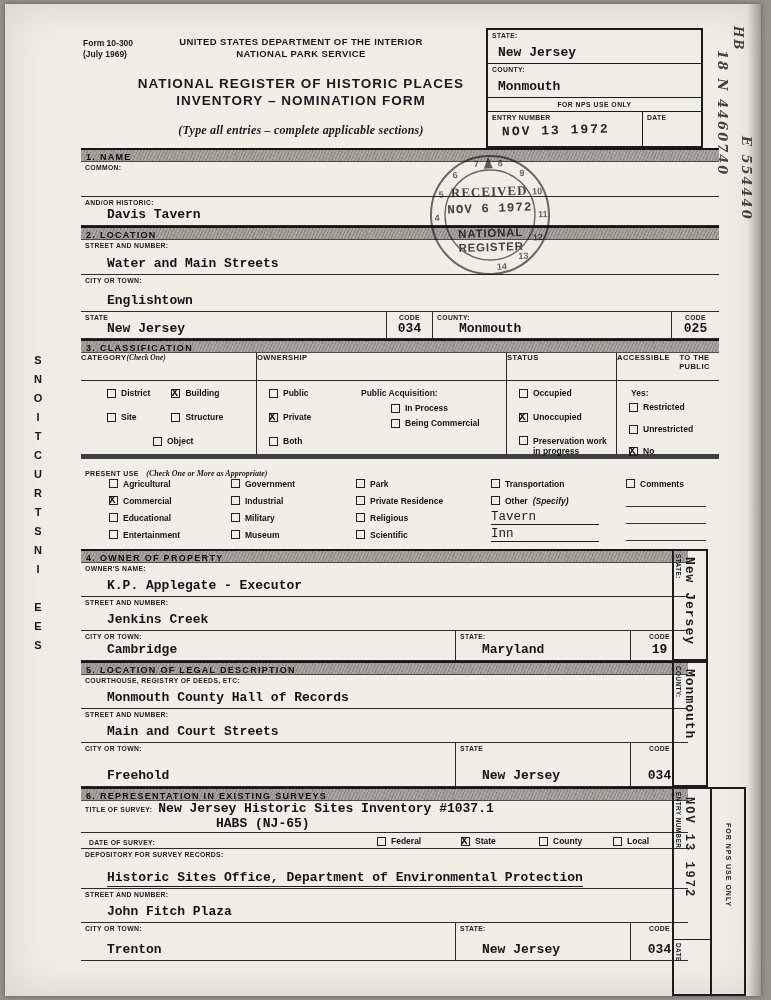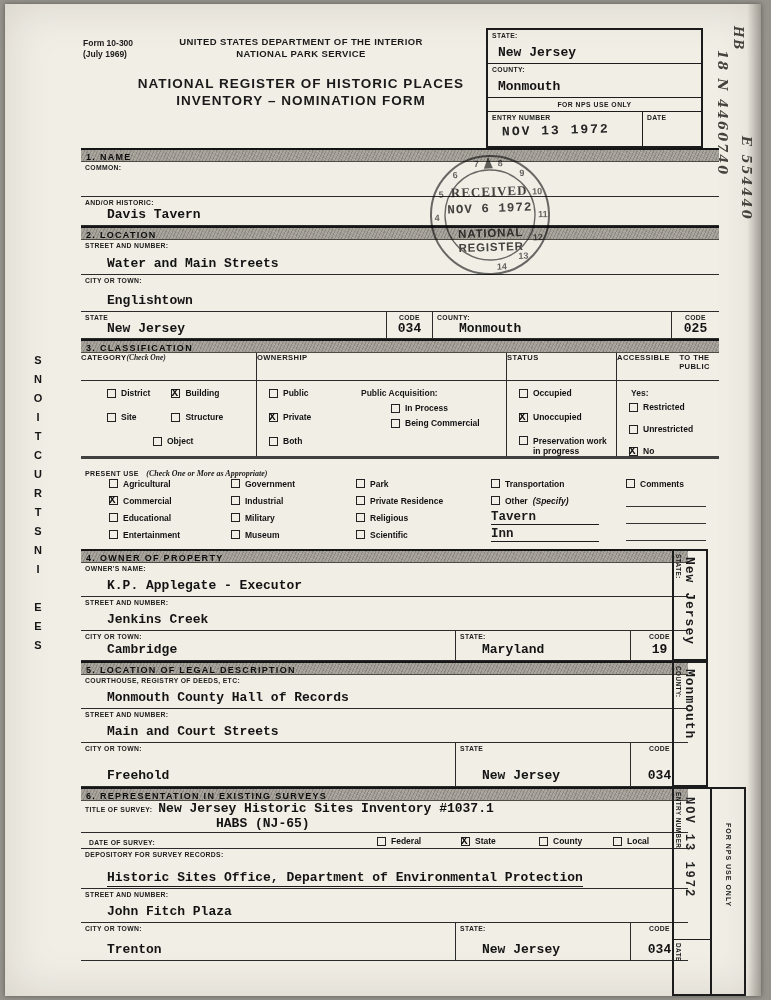--- a/index.html
+++ b/index.html
@@ -53,35 +53,35 @@
   .mark { position:absolute; left:-1px; top:-2px; font-family:"Liberation Mono",monospace; font-weight:700; font-size:11px; line-height:1; color:#101010; }
   .cl { font-size:8.5px; font-weight:600; color:#121212; white-space:nowrap; }
   .cl.em { font-style:italic; font-weight:600; }
   .cl.wrap { white-space:normal; width:80px; line-height:1.2; }
 
   
   .cls-header { display:flex; height:28px; border-bottom:1px solid #2b2b2b; text-align:center; }
   .hc { display:flex; flex-direction:row; justify-content:flex-start; font-size:7.6px; font-weight:700; letter-spacing:.4px; }
   .hc + .hc { border-left:1px solid #2b2b2b; }
   .hc .sub { font:italic 600 7.5px "Liberation Serif",serif; letter-spacing:0; }
-  .cls-body { display:flex; height:78px; border-bottom:3px solid #404040; }
+  .cls-body { display:flex; height:78px; border-bottom:5px solid #404040; }
   .cc { padding:7px 0 0 12px; }
   .cc + .cc { border-left:1px solid #2b2b2b; }
   .cc .ln { margin-bottom:6px; }
   .acq { position:absolute; left:104px; top:7px; }
   .acq-label { font-size:8.5px; font-weight:700; margin-bottom:5px; }
   .acq .ci { display:flex; margin:0 0 5px 30px; }
   .yes-label { font-size:8.5px; font-weight:700; margin:0 0 4px 2px; }
   .pu-label { height:13px; padding:3px 0 0 4px; }
   .lab-strong { font-size:7px; font-weight:700; letter-spacing:.4px; }
   .lab-em { font:italic 700 8px "Liberation Serif",serif; margin-left:3px; }
   .pu-grid { height:77px; padding-top:3px; }
   .pu-row { display:flex; height:17px; align-items:center; }
   .pu-c { display:flex; align-items:center; }
-  .pu-val { font-family:"Liberation Mono",monospace; font-weight:700; font-size:12.5px; border-bottom:1.5px solid #1b1b1b; width:108px; line-height:13px; }
+  .pu-val { font-family:"Liberation Mono",monospace; font-weight:400; font-size:12.5px; border-bottom:1.5px solid #1b1b1b; width:108px; line-height:13px; }
   .blank-line { display:inline-block; width:80px; border-bottom:1.5px solid #333; height:12px; }
 
   
   .dsr { position:relative; height:16px; }
   .dsr .lab { position:absolute; left:4px; top:4px; }
   .dsr .ci { position:absolute; top:3px; }
 
   
   .vtext { writing-mode:vertical-rl; }
   .side-strip { position:absolute; width:36px; border:2px solid #1c1c1c; display:flex; }
@@ -125,20 +125,21 @@
       </div>
       <div class="header-center">
         <div class="agency">
           <div>UNITED STATES DEPARTMENT OF THE INTERIOR</div>
           <div>NATIONAL PARK SERVICE</div>
         </div>
         <div class="main-title">
           <div>NATIONAL REGISTER OF HISTORIC PLACES</div>
           <div>INVENTORY – NOMINATION FORM</div>
         </div>
+        <div class="type-note">(Type all entries – complete applicable sections)</div>
       </div>
     </div>
 
     <div class="sbar"><span>1. NAME</span></div>
     <div class="row colcell" style="height:35px">
       <div class="lab">COMMON:</div>
     </div>
     <div class="row colcell" style="height:29px">
       <div class="lab">AND/OR HISTORIC:</div>
       <div class="val">Davis Tavern</div>

